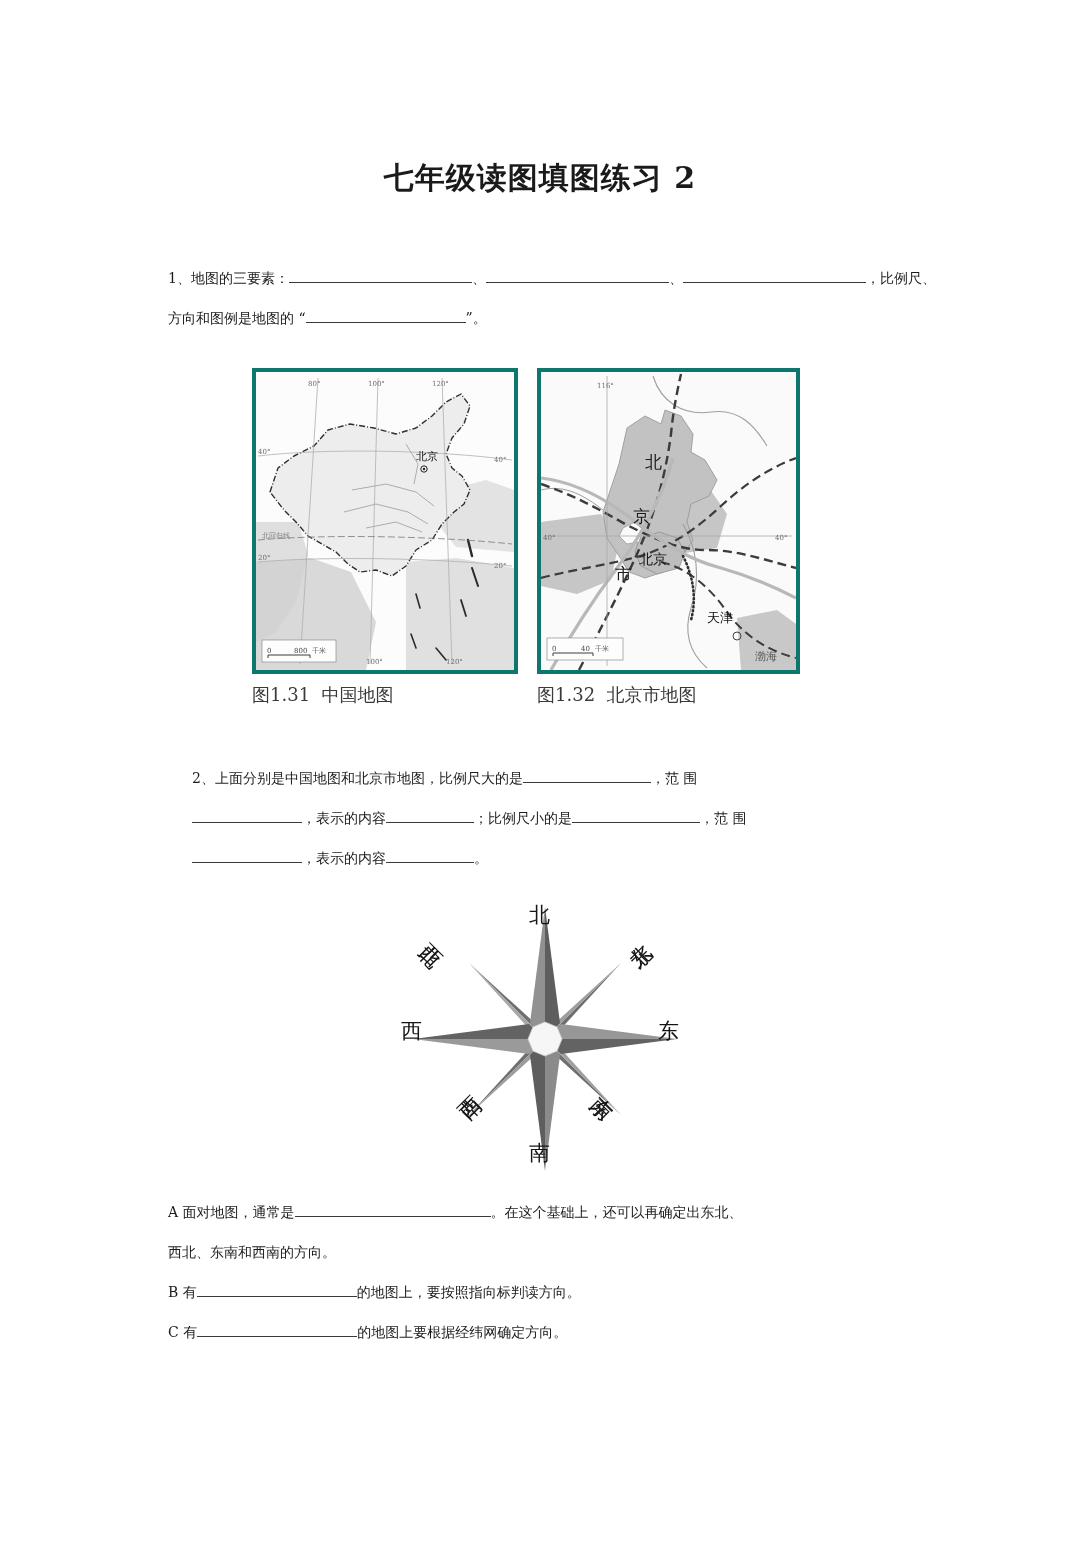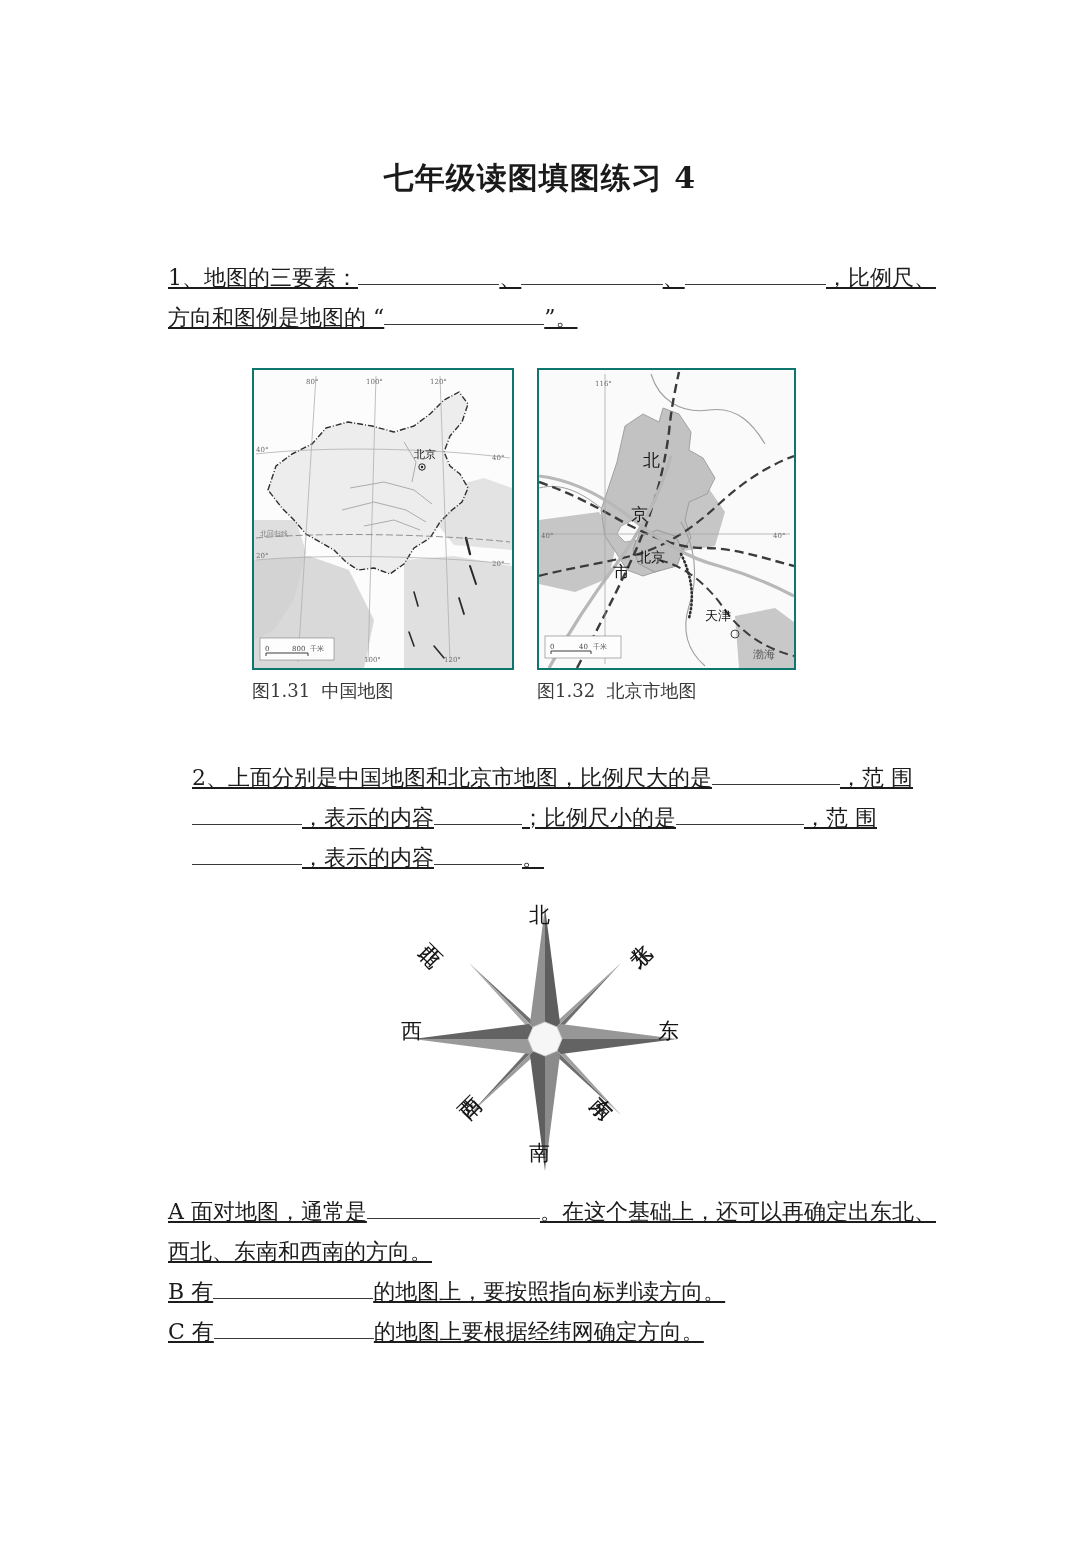--- a/index.html
+++ b/index.html
@@ -28,24 +28,23 @@
     text-align: center;
     font-size: 30px;
     font-weight: bold;
     letter-spacing: 1px;
     font-family: "DejaVu Serif", "Liberation Serif", serif;
   }
 
   
   .q-block {
     position: absolute;
-    font-size: 22px;
+    font-size: 14px;
     line-height: 40px;
     color: #1c1c1c;
-    text-decoration: underline;
   }
   .q1 { left: 168px; top: 258px; width: 768px; }
   .q2 { left: 168px; top: 758px; width: 768px; margin-left: 24px; }
   .q3 { left: 168px; top: 1192px; width: 768px; }
 
   .just-line {
     display: flex;
     align-items: baseline;
     width: 100%;
     white-space: pre;
@@ -73,21 +72,21 @@
     height: 340px;
   }
   .map-fig { position: absolute; top: 0; }
   .map-fig.left  { left: 252px; }
   .map-fig.right { left: 537px; }
 
   .map-frame {
     position: relative;
     width: 258px;
     height: 298px;
-    border: 2px solid #0f766e;
+    border: 4px solid #0f766e;
     background: #0f766e;
     overflow: hidden;
   }
   .map-frame.cn { width: 258px; }
   .map-frame.bj { width: 255px; }
 
   .map-svg { display: block; width: 100%; height: 100%; }
 
   .fig-caption {
     margin-top: 9px;
@@ -120,21 +119,21 @@
   .c-ne { left: 212px; top: 44px;  transform: rotate(-45deg); writing-mode: vertical-rl; }
   .c-nw { left: 40px;  top: 44px;  transform: rotate(45deg);  writing-mode: vertical-rl; }
   .c-se { left: 212px; top: 196px; transform: rotate(45deg);  writing-mode: vertical-rl; }
   .c-sw { left: 42px;  top: 196px; transform: rotate(-45deg); writing-mode: vertical-rl; }
 </style>
 </head>
 <body>
 
 <div class="page">
 
-  <div class="doc-title">七年级读图填图练习 4</div>
+  <div class="doc-title">七年级读图填图练习 2</div>
 
   <div class="q-block q1">
     <div class="just-line">
       <span>1、地图的三要素：</span>
       <span class="blank b-xl"></span>
       <span>、</span>
       <span class="blank b-xl"></span>
       <span>、</span>
       <span class="blank b-xl"></span>
       <span>，比例尺、</span>

